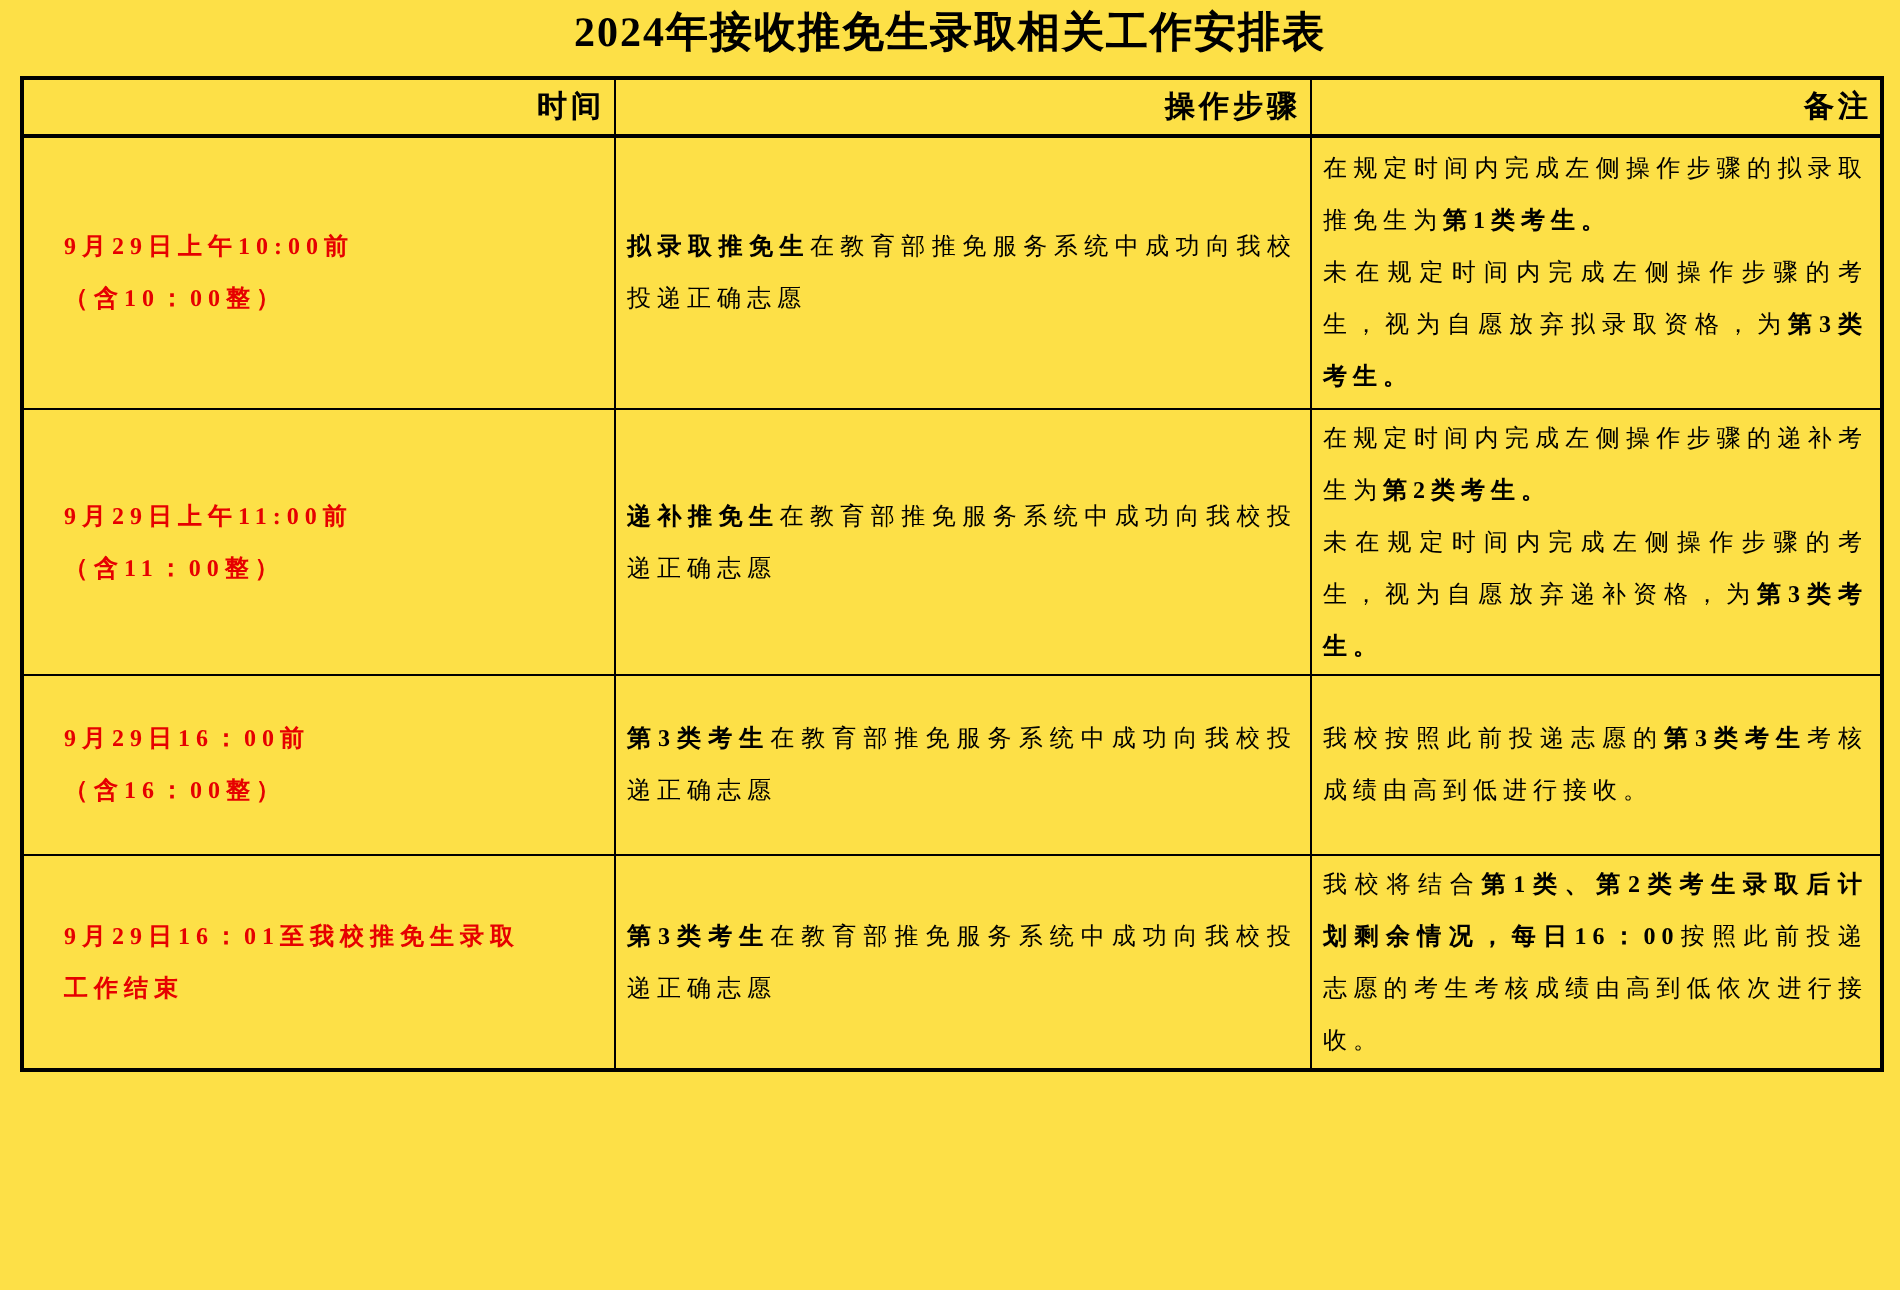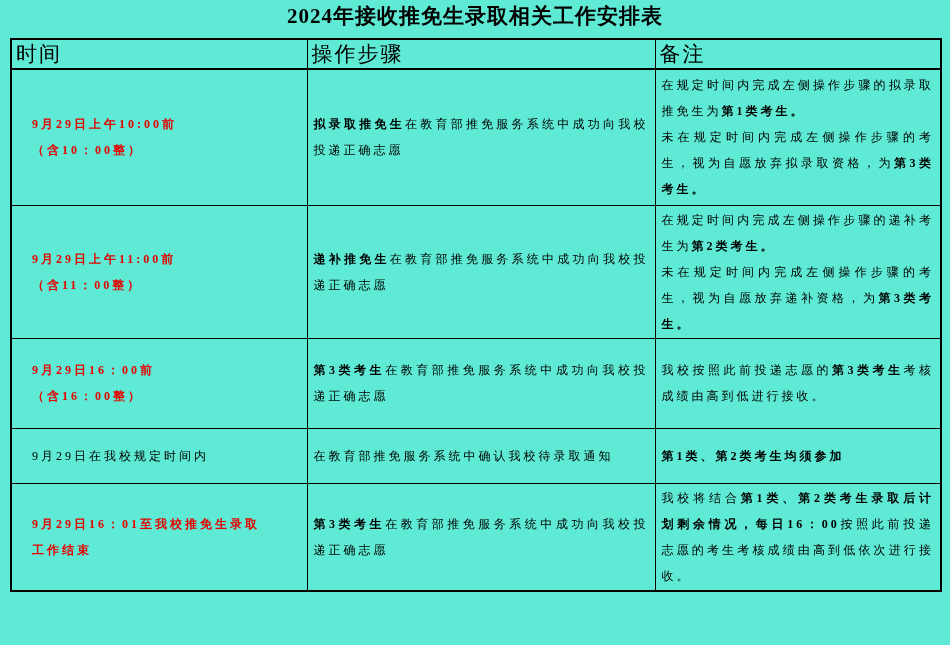--- a/index.html
+++ b/index.html
@@ -2,38 +2,38 @@
 <html style="--accent-red: #e60000;"><head>
 <meta charset="utf-8">
 <style>
   html,body{margin:0;padding:0;background:#ffffff;}
   body{
     width:950px;height:645px;overflow:hidden;
     font-family:"Liberation Serif","DejaVu Serif",serif;
     color:#000;
     -webkit-font-smoothing:antialiased;
   }
-  .page{position:relative;width:950px;height:645px;background:#5eead4;}
+  .page{position:relative;width:950px;height:645px;background:#fde047;}
   .doc-title{
     position:absolute;top:2px;left:0;width:100%;
     margin:0;text-align:center;
     font-size:21px;font-weight:bold;letter-spacing:1px;
   }
   table.schedule{
     position:absolute;left:10px;top:38px;width:930px;
     border-collapse:collapse;table-layout:fixed;
     border:2px solid #000;
   }
   col.c-time{width:296px;}
   col.c-steps{width:348px;}
   col.c-remark{width:286px;}
   th{
     border:1px solid #000;border-top:2px solid #000;border-bottom:2px solid #000;
     height:27px;padding:0 4px;
-    font-size:21px;font-weight:normal;text-align:left;letter-spacing:2px;
+    font-size:15px;font-weight:bold;text-align:right;letter-spacing:2px;
   }
   td{
     border:1px solid #000;
     vertical-align:middle;
     font-size:12px;line-height:26px;letter-spacing:3px;
     padding:1px 6px;
   }
   td.time-cell{padding-left:20px;text-align:left;}
   td.time-cell.red{color:var(--accent-red,#e60000);}
   td.time-cell.bold{font-weight:bold;}
@@ -91,31 +91,20 @@
             <div>9月29日16：00前</div>
             <div>（含16：00整）</div>
           </td>
           <td class="steps-cell">
             <div class="para"><b>第3类考生</b><span>在教育部推免服务系统中成功向我校投递正确志愿</span></div>
           </td>
           <td class="remark-cell">
             <div class="para"><span>我校按照此前投递志愿的</span><b>第3类考生</b><span>考核成绩由高到低进行接收。</span></div>
           </td>
         </tr>
-        <tr style="height: 55px;">
-          <td class="time-cell">
-            <div>9月29日在我校规定时间内</div>
-          </td>
-          <td class="steps-cell">
-            <div class="para"><span>在教育部推免服务系统中确认我校待录取通知</span></div>
-          </td>
-          <td class="remark-cell">
-            <div class="para"><b>第1类、第2类考生均须参加</b></div>
-          </td>
-        </tr>
         <tr style="height: 102px;">
           <td class="time-cell red bold">
             <div>9月29日16：01至我校推免生录取</div>
             <div>工作结束</div>
           </td>
           <td class="steps-cell">
             <div class="para"><b>第3类考生</b><span>在教育部推免服务系统中成功向我校投递正确志愿</span></div>
           </td>
           <td class="remark-cell">
             <div class="para"><span>我校将结合</span><b>第1类、第2类考生录取后计划剩余情况，每日16：00</b><span>按照此前投递志愿的考生考核成绩由高到低依次进行接收。</span></div>

